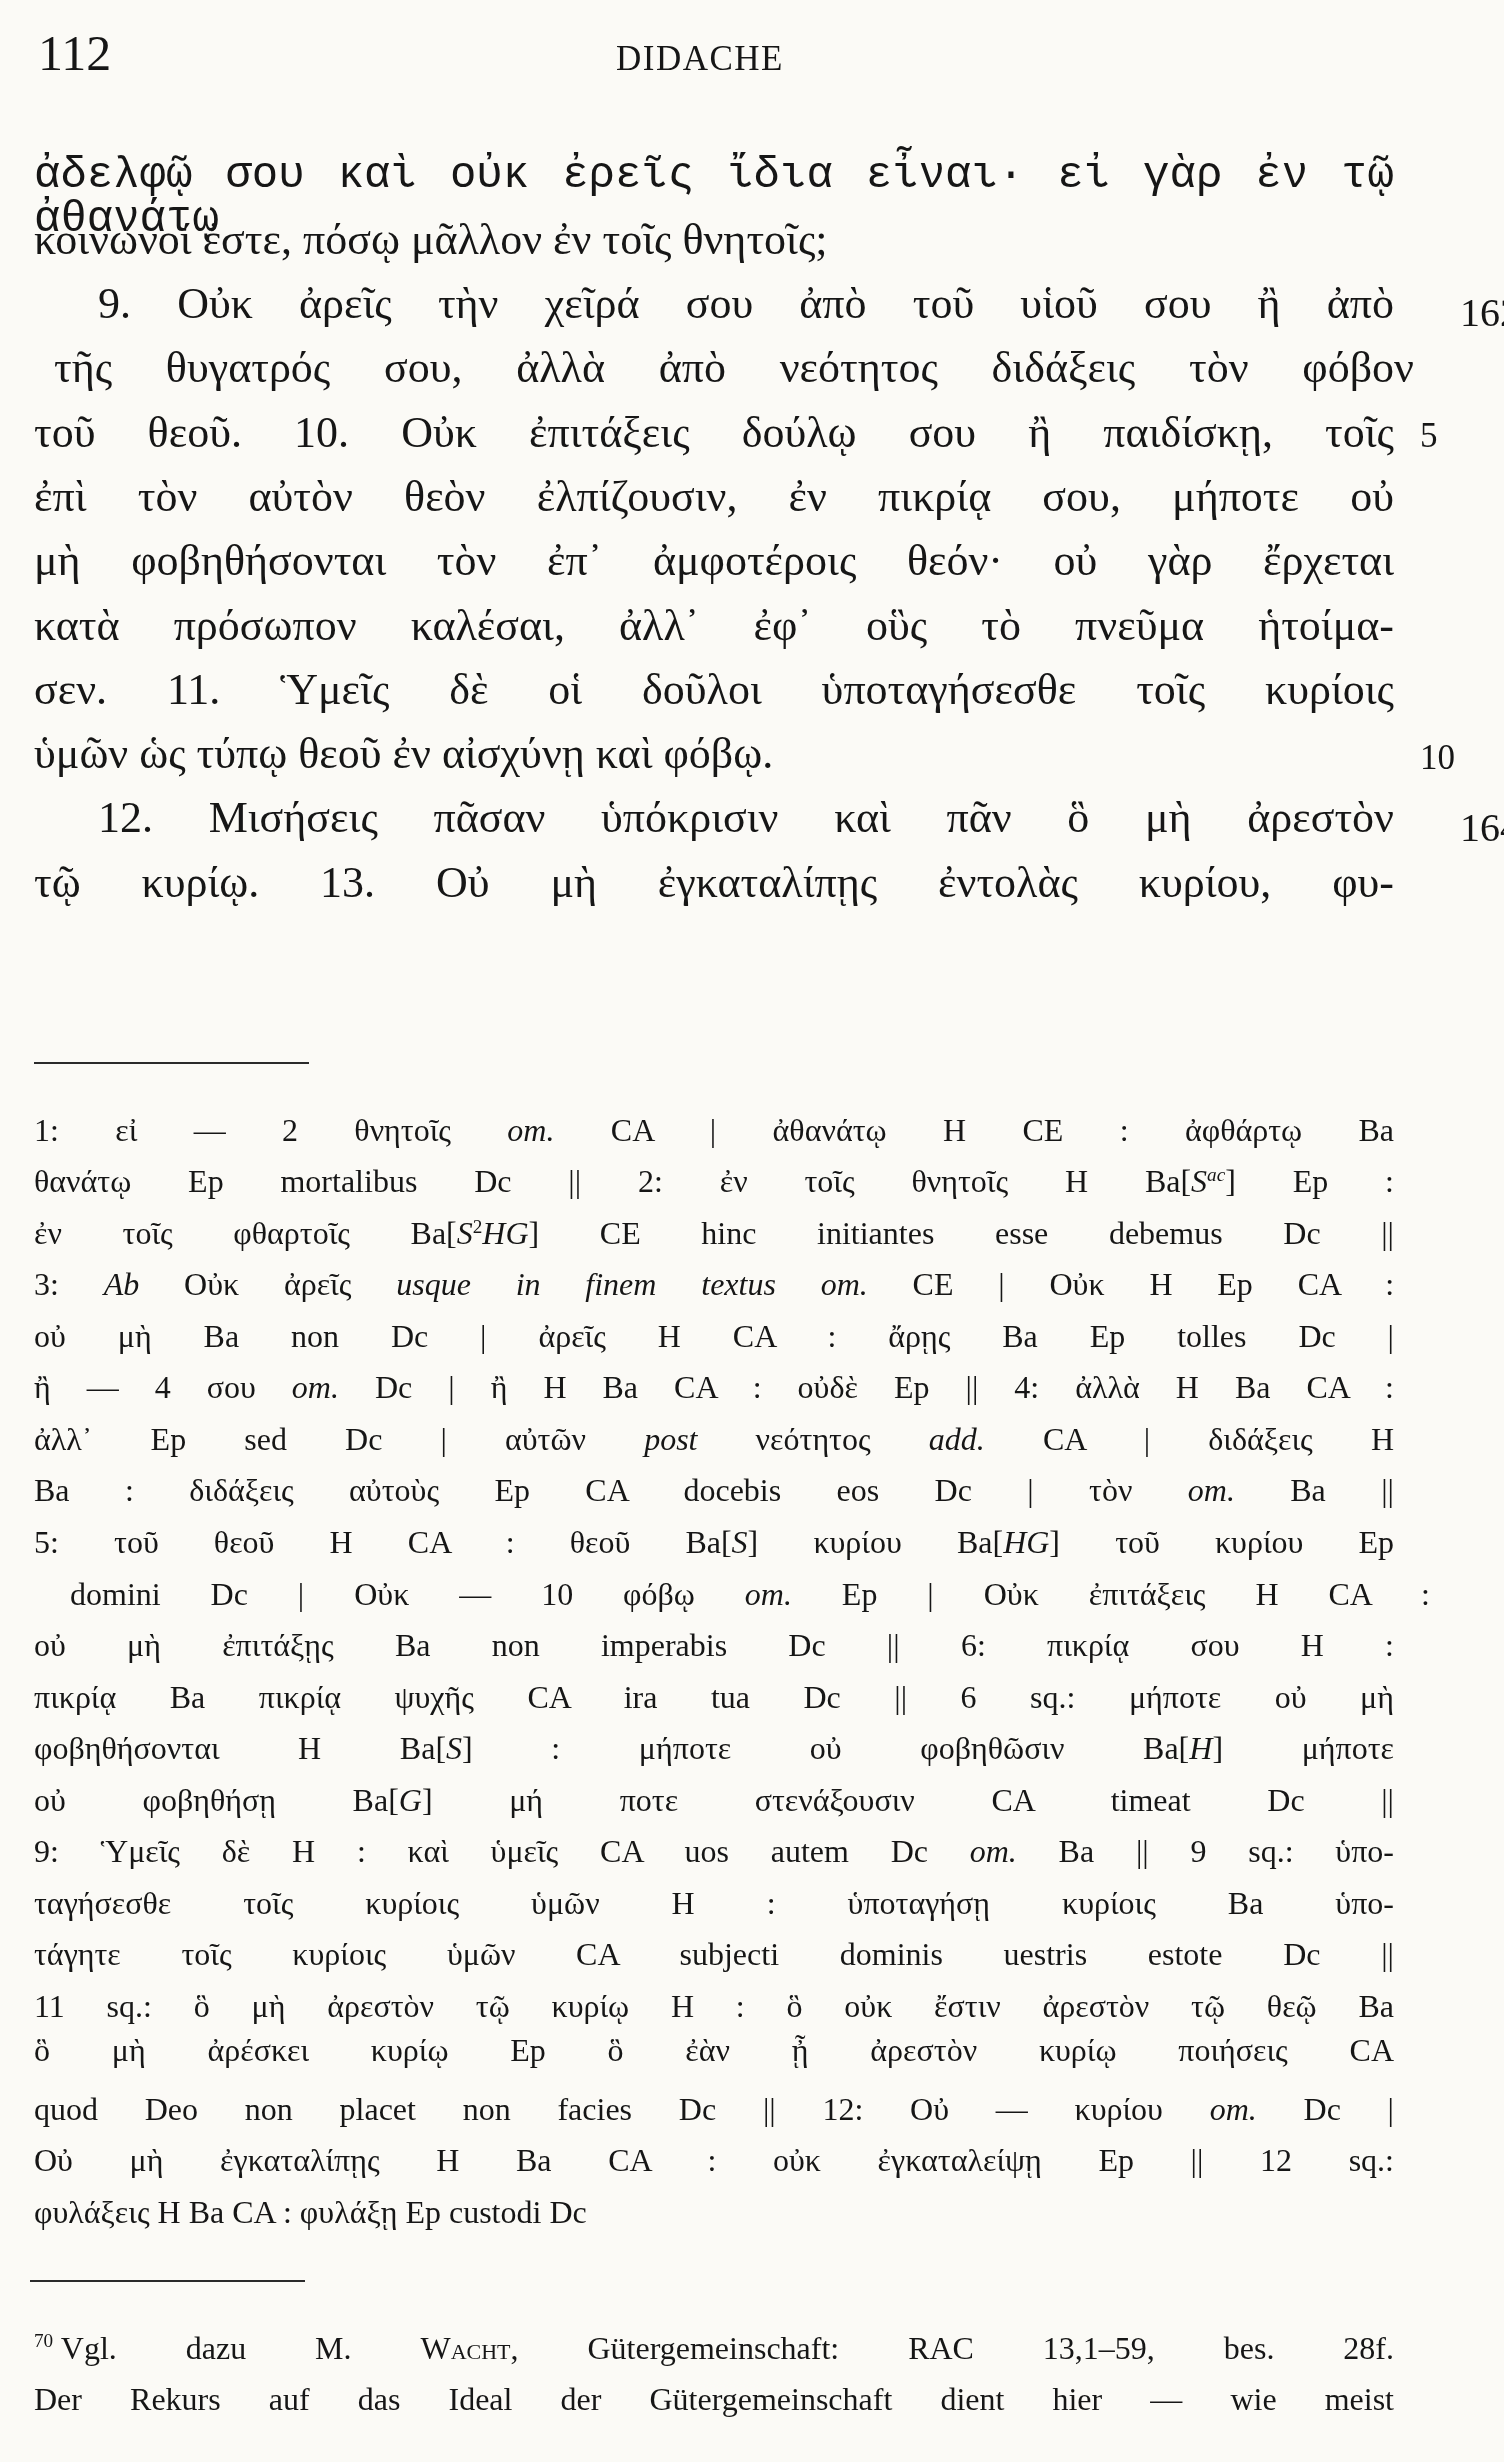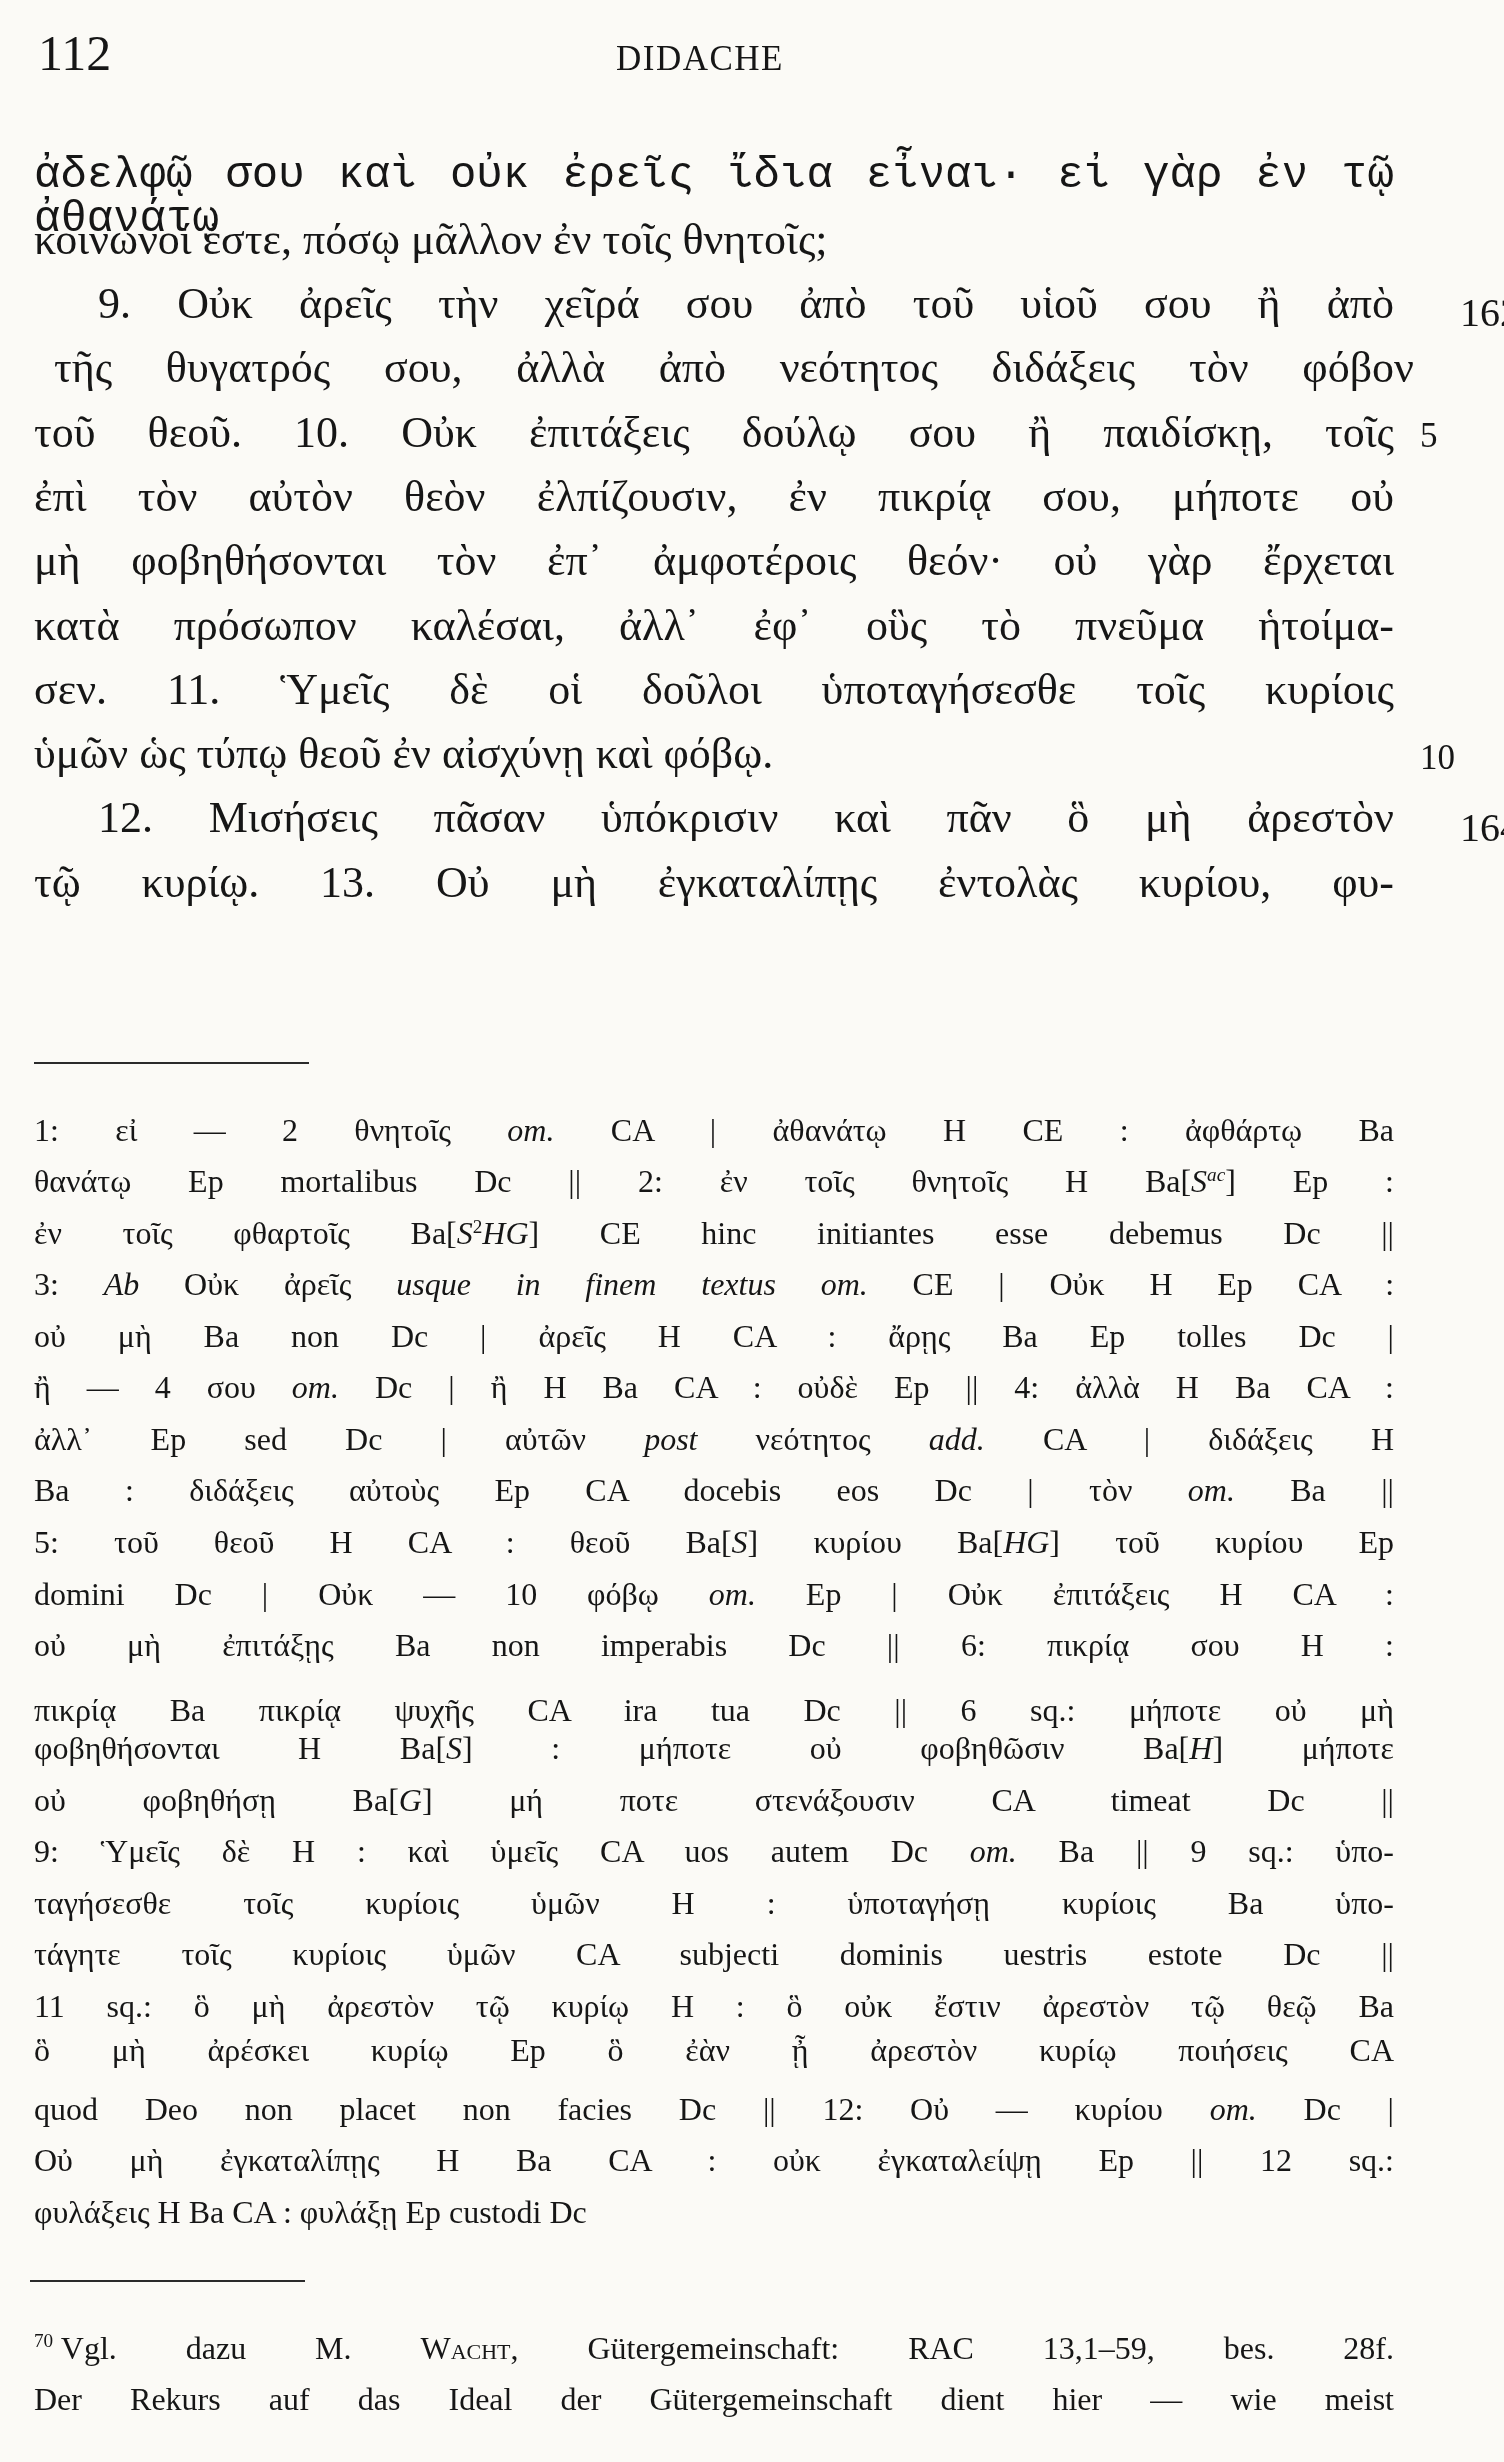--- a/index.html
+++ b/index.html
@@ -69,23 +69,23 @@
   <div class="app" id="apparatus">
       <div class="line" style="top: 1114px;"><span>1: εἰ — 2 θνητοῖς </span><span class="i">om.</span><span> CA  |  ἀθανάτῳ H CE : ἀφθάρτῳ Ba</span></div>
       <div class="line" style="top: 1165px;"><span>θανάτῳ Ep  mortalibus Dc  ||  2: ἐν τοῖς θνητοῖς H Ba[</span><span class="i">S</span><span class="isup">ac</span><span>] Ep :</span></div>
       <div class="line" style="top: 1217px;"><span>ἐν τοῖς φθαρτοῖς Ba[</span><span class="i">S</span><span class="sup">2</span><span class="i">HG</span><span>] CE  hinc initiantes esse debemus Dc  ||</span></div>
       <div class="line" style="top: 1268px;"><span>3: </span><span class="i">Ab</span><span> Οὐκ ἀρεῖς </span><span class="i">usque in finem textus om.</span><span> CE  |  Οὐκ H Ep CA :</span></div>
       <div class="line" style="top: 1320px;"><span>οὐ μὴ Ba  non Dc  |  ἀρεῖς H CA : ἄρῃς Ba Ep  tolles Dc  |</span></div>
       <div class="line" style="top: 1371px;"><span>ἢ — 4 σου </span><span class="i">om.</span><span> Dc  |  ἢ H Ba CA : οὐδὲ Ep  ||  4: ἀλλὰ H Ba CA :</span></div>
       <div class="line" style="top: 1423px;"><span>ἀλλ᾽ Ep  sed Dc  |  αὐτῶν </span><span class="i">post</span><span> νεότητος </span><span class="i">add.</span><span> CA  |  διδάξεις H</span></div>
       <div class="line" style="top: 1474px;"><span>Ba : διδάξεις αὐτοὺς Ep CA  docebis eos Dc  |  τὸν </span><span class="i">om.</span><span> Ba  ||</span></div>
       <div class="line" style="top: 1526px;"><span>5: τοῦ θεοῦ H CA : θεοῦ Ba[</span><span class="i">S</span><span>]  κυρίου Ba[</span><span class="i">HG</span><span>]  τοῦ κυρίου Ep</span></div>
-      <div class="line" style="top: 1578px;"><span>domini Dc  |  Οὐκ — 10 φόβῳ </span><span class="i">om.</span><span> Ep  |  Οὐκ ἐπιτάξεις H CA :</span></div>
+      <div class="line" style="top: 1578px; margin-left: 36px;"><span>domini Dc  |  Οὐκ — 10 φόβῳ </span><span class="i">om.</span><span> Ep  |  Οὐκ ἐπιτάξεις H CA :</span></div>
       <div class="line" style="top: 1629px;"><span>οὐ μὴ ἐπιτάξῃς Ba  non imperabis Dc  ||  6: πικρίᾳ σου H :</span></div>
-      <div class="line" style="top: 1681px; margin-top: 13px;"><span>πικρίᾳ Ba  πικρίᾳ ψυχῆς CA  ira tua Dc  ||  6 sq.: μήποτε οὐ μὴ</span></div>
+      <div class="line" style="top: 1681px;"><span>πικρίᾳ Ba  πικρίᾳ ψυχῆς CA  ira tua Dc  ||  6 sq.: μήποτε οὐ μὴ</span></div>
       <div class="line" style="top: 1732px;"><span>φοβηθήσονται H Ba[</span><span class="i">S</span><span>] : μήποτε οὐ φοβηθῶσιν Ba[</span><span class="i">H</span><span>]  μήποτε</span></div>
       <div class="line" style="top: 1784px;"><span>οὐ φοβηθήσῃ Ba[</span><span class="i">G</span><span>]  μή ποτε στενάξουσιν CA  timeat Dc  ||</span></div>
       <div class="line" style="top: 1835px;"><span>9: Ὑμεῖς δὲ H : καὶ ὑμεῖς CA  uos autem Dc </span><span class="i">om.</span><span> Ba  ||  9 sq.: ὑπο-</span></div>
       <div class="line" style="top: 1887px;"><span>ταγήσεσθε τοῖς κυρίοις ὑμῶν H : ὑποταγήσῃ κυρίοις Ba  ὑπο-</span></div>
       <div class="line" style="top: 1938px;"><span>τάγητε τοῖς κυρίοις ὑμῶν CA  subjecti dominis uestris estote Dc  ||</span></div>
       <div class="line" style="top: 1990px;"><span>11 sq.: ὃ μὴ ἀρεστὸν τῷ κυρίῳ H : ὃ οὐκ ἔστιν ἀρεστὸν τῷ θεῷ Ba</span></div>
       <div class="line" style="top: 1986px; margin-top: 48px;"><span>ὃ μὴ ἀρέσκει κυρίῳ Ep  ὃ ἐὰν ᾖ ἀρεστὸν κυρίῳ ποιήσεις CA</span></div>
       <div class="line" style="top: 2093px;"><span>quod Deo non placet non facies Dc  ||  12: Οὐ — κυρίου </span><span class="i">om.</span><span> Dc  |</span></div>
       <div class="line" style="top: 2144px;"><span>Οὐ μὴ ἐγκαταλίπῃς H Ba CA : οὐκ ἐγκαταλείψῃ Ep  ||  12 sq.:</span></div>
       <div class="line left" style="top: 2196px;"><span>φυλάξεις H Ba CA  :  φυλάξῃ Ep    custodi Dc</span></div>

